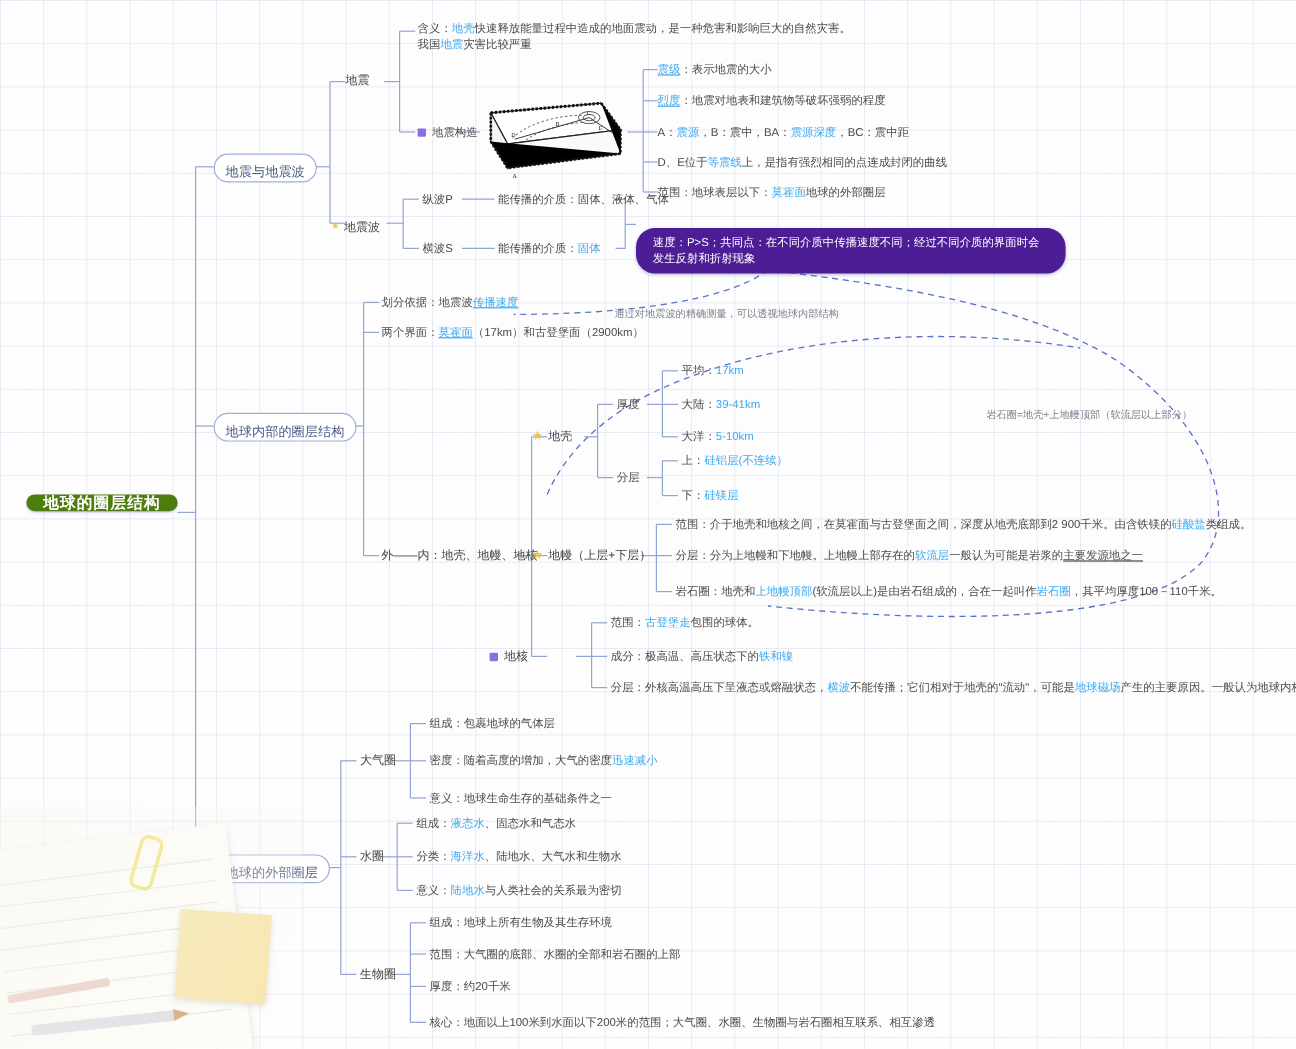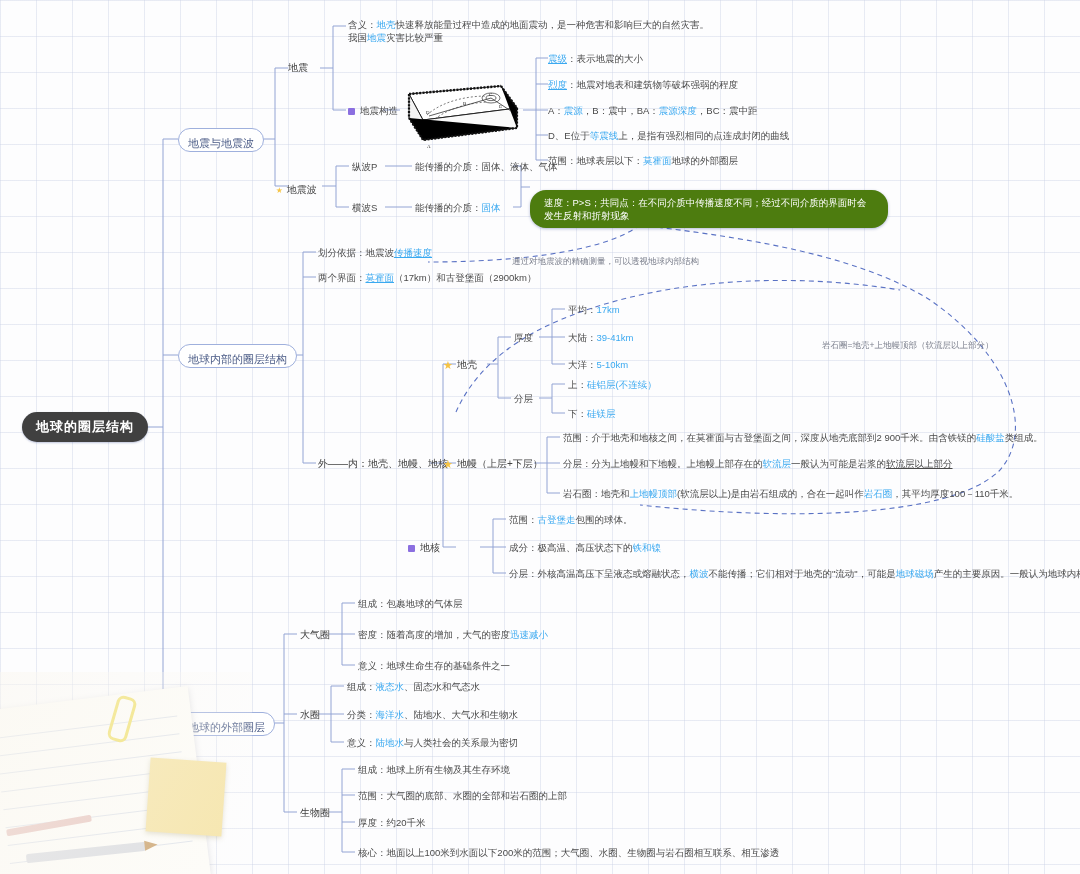--- a/index.html
+++ b/index.html
@@ -16,23 +16,23 @@
     background-color:#fdfdfe;
     background-image:
       linear-gradient(to right, rgba(205,212,232,.45) 1px, transparent 1px),
       linear-gradient(to bottom, rgba(205,212,232,.45) 1px, transparent 1px);
     background-size:36px 36px;
   }
   .node{position:absolute;white-space:nowrap;}
 
   
   .root{
-    left:22px;top:412px;width:126px;height:30px;
+    left:22px;top:412px;width:126px;height:14px;
     border-radius:15px;
-    background:#404040;
+    background:#4d7c0f;
     color:#fff;
     font-size:13px;font-weight:bold;
     display:flex;align-items:center;justify-content:center;
     letter-spacing:1px;
     box-shadow:0 1px 2px rgba(50,70,140,.3);
   }
   
   .lvl1{
     border:1px solid #9fb0dd;
     border-radius:13px;
@@ -51,21 +51,21 @@
   .u{text-decoration:underline;}
   .wrap{white-space:normal;}
 
   
   .bullet{display:inline-block;width:7px;height:7px;margin-right:5px;vertical-align:middle;}
   .bullet.sq{background:#8b6fe0;border-radius:1px;}
   .star{display:inline-block;color:#f6c445;font-size:11px;margin-right:4px;vertical-align:middle;line-height:1;}
 
   
   .callout{
-    background:#4d7c0f;color:#fff;border-radius:16px;
+    background:#4c1d95;color:#fff;border-radius:16px;
     font-size:9.5px;line-height:13px;
     padding:6px 14px;width:330px;white-space:normal;
     box-shadow:0 1px 3px rgba(40,60,140,.35);
   }
   
   svg.links{position:absolute;left:0;top:0;width:1080px;height:874px;pointer-events:none;}
   svg.links path,svg.links line{fill:none;stroke:#93a4d4;stroke-width:1;}
   svg.links .dash{stroke:#5a72c4;stroke-dasharray:5 4;stroke-width:1.1;}
 
   
@@ -326,21 +326,21 @@
   <span>下：</span><span class="hl">硅镁层</span>
 </div>
 
 <div class="node t lvl2" style="left:443px;top:457px;">
   <span class="star">★</span><span>地幔（上层+下层）</span>
 </div>
 <div class="node t" style="left:563px;top:431px;">
   <span>范围：介于地壳和地核之间，在莫霍面与古登堡面之间，深度从地壳底部到2 900千米。由含铁镁的</span><span class="hl">硅酸盐</span><span>类组成。</span>
 </div>
 <div class="node t" style="left:563px;top:457px;">
-  <span>分层：分为上地幔和下地幔。上地幔上部存在的</span><span class="hl">软流层</span><span>一般认为可能是岩浆的</span><span class="u">软流层以上部分</span>
+  <span>分层：分为上地幔和下地幔。上地幔上部存在的</span><span class="hl">软流层</span><span>一般认为可能是岩浆的</span><span class="u">主要发源地之一</span>
 </div>
 <div class="node t" style="left:563px;top:487px;">
   <span>岩石圈：地壳和</span><span class="hl">上地幔顶部</span><span>(软流层以上)是由岩石组成的，合在一起叫作</span><span class="hl">岩石圈</span><span>，其平均厚度100－110千米。</span>
 </div>
 
 <div class="node t lvl2" style="left:408px;top:541px;">
   <span class="bullet sq"></span><span>地核</span>
 </div>
 <div class="node t" style="left:509px;top:513px;">
   <span>范围：</span><span class="hl">古登堡走</span><span>包围的球体。</span>

